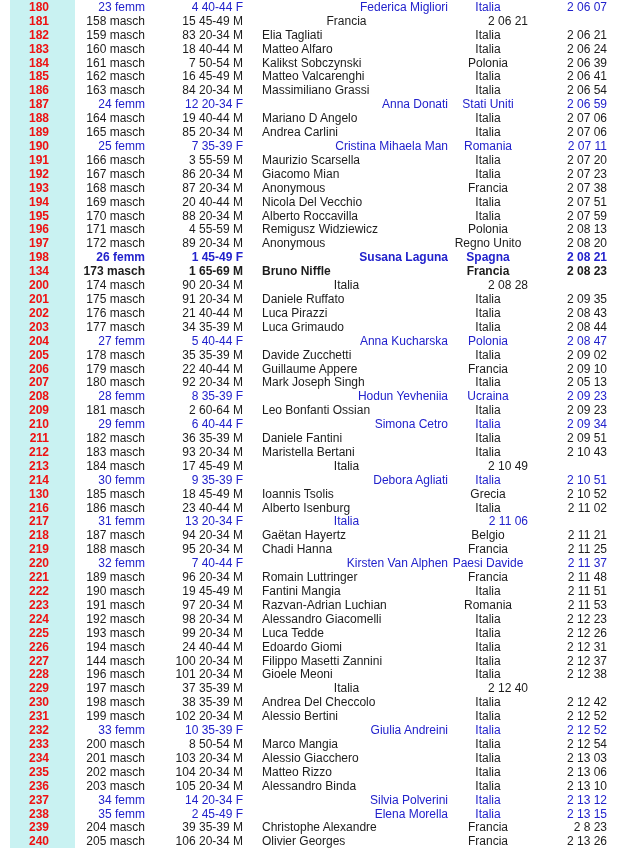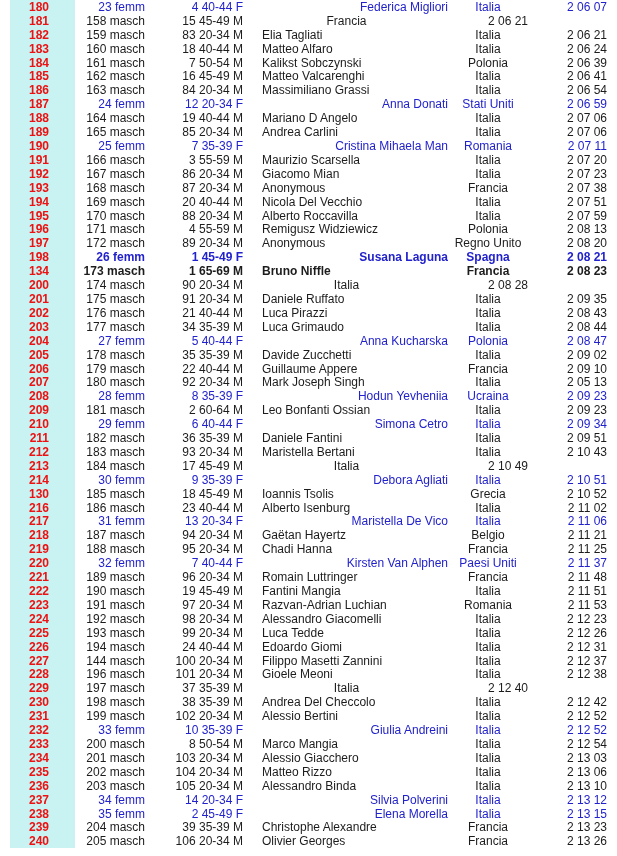--- a/index.html
+++ b/index.html
@@ -412,21 +412,20 @@
       <div class="c c-name">Alberto Isenburg</div>
       <div class="c c-country">Italia</div>
       <div class="c c-time">2 11 02</div>
       <div class="c gutter"></div>
     </div>
     <div class="row female">
       <div class="c gutter"></div>
       <div class="c c-pos">217</div>
       <div class="c c-catpos">31 femm</div>
       <div class="c c-cat">13 20-34 F</div>
-      <div class="c c-name">Maristella De Vico</div>
       <div class="c c-country">Italia</div>
       <div class="c c-time">2 11 06</div>
       <div class="c gutter"></div>
     </div>
     <div class="row male">
       <div class="c gutter"></div>
       <div class="c c-pos">218</div>
       <div class="c c-catpos">187 masch</div>
       <div class="c c-cat">94 20-34 M</div>
       <div class="c c-name">Gaëtan Hayertz</div>
@@ -443,21 +442,21 @@
       <div class="c c-country">Francia</div>
       <div class="c c-time">2 11 25</div>
       <div class="c gutter"></div>
     </div>
     <div class="row female">
       <div class="c gutter"></div>
       <div class="c c-pos">220</div>
       <div class="c c-catpos">32 femm</div>
       <div class="c c-cat">7 40-44 F</div>
       <div class="c c-name">Kirsten Van Alphen</div>
-      <div class="c c-country">Paesi Uniti</div>
+      <div class="c c-country">Paesi Davide</div>
       <div class="c c-time">2 11 37</div>
       <div class="c gutter"></div>
     </div>
     <div class="row male">
       <div class="c gutter"></div>
       <div class="c c-pos">221</div>
       <div class="c c-catpos">189 masch</div>
       <div class="c c-cat">96 20-34 M</div>
       <div class="c c-name">Romain Luttringer</div>
       <div class="c c-country">Francia</div>
@@ -633,21 +632,21 @@
       <div class="c c-time">2 13 15</div>
       <div class="c gutter"></div>
     </div>
     <div class="row male">
       <div class="c gutter"></div>
       <div class="c c-pos">239</div>
       <div class="c c-catpos">204 masch</div>
       <div class="c c-cat">39 35-39 M</div>
       <div class="c c-name">Christophe Alexandre</div>
       <div class="c c-country">Francia</div>
-      <div class="c c-time">2 13 23</div>
+      <div class="c c-time">2 8 23</div>
       <div class="c gutter"></div>
     </div>
     <div class="row male">
       <div class="c gutter"></div>
       <div class="c c-pos">240</div>
       <div class="c c-catpos">205 masch</div>
       <div class="c c-cat">106 20-34 M</div>
       <div class="c c-name">Olivier Georges</div>
       <div class="c c-country">Francia</div>
       <div class="c c-time">2 13 26</div>

